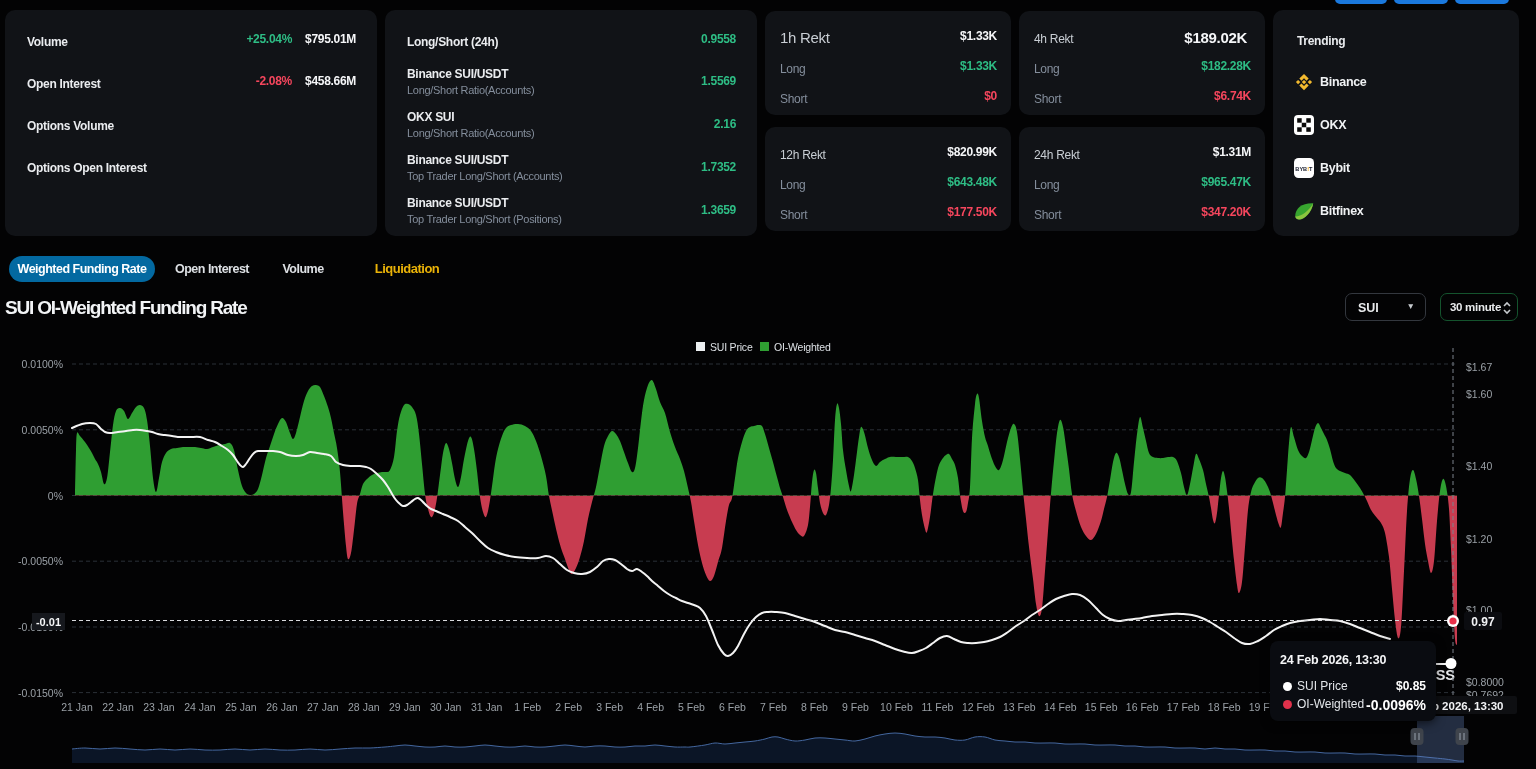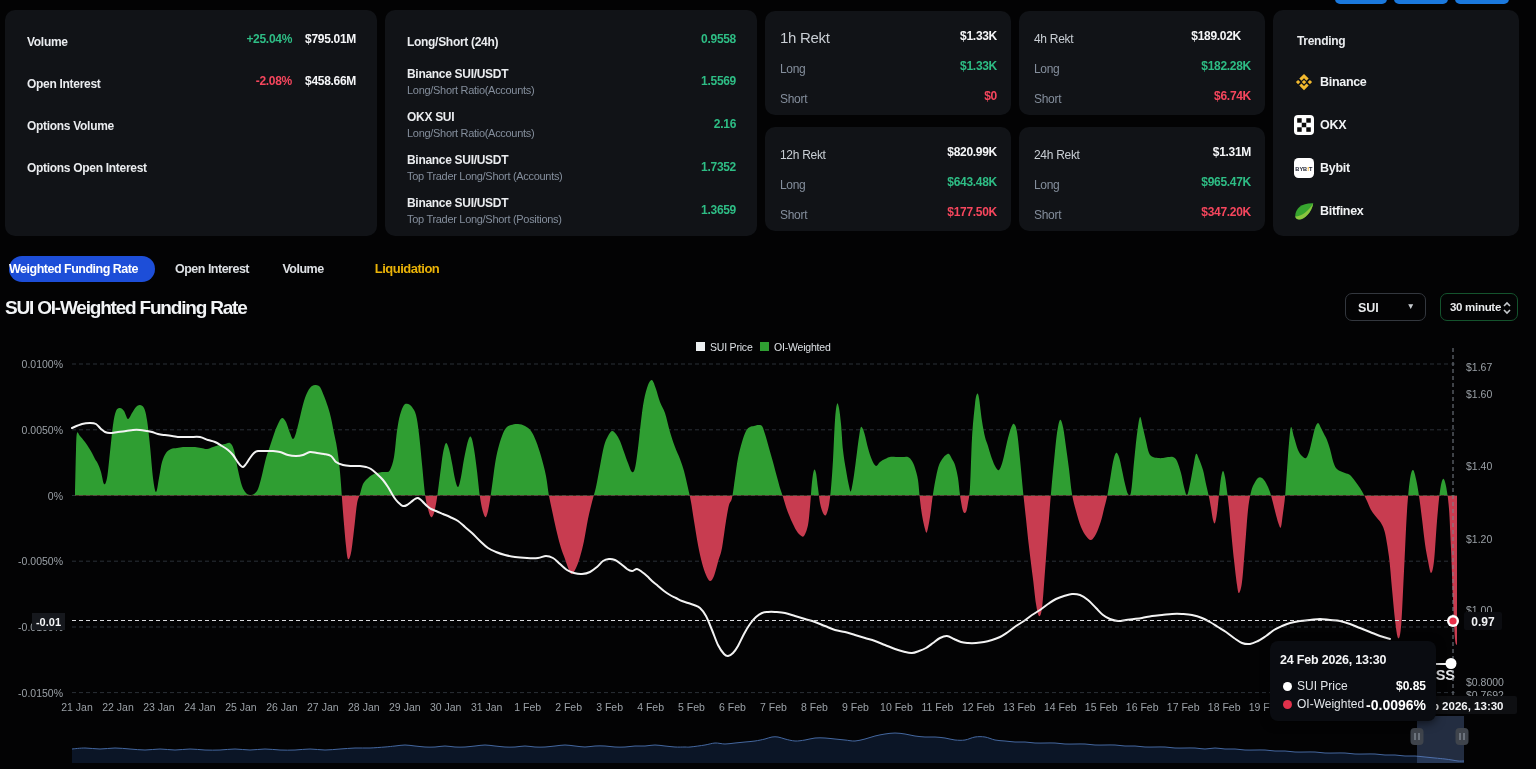--- a/index.html
+++ b/index.html
@@ -47,21 +47,21 @@
       <div style="font-size:11px;color:#848e9c;line-height:16px;">Top Trader Long/Short (Positions)</div>
       <div style="position:absolute;right:0;top:8px;font-size:12px;font-weight:bold;color:#2ebd85;">1.3659</div>
     </div>
 </div>
 <div class="panel" style="left:765px;top:11px;width:246px;height:104px;">
 <div style="position:absolute;left:15px;top:18px;width:217px;height:16px;letter-spacing:-0.3px;"><span style="font-size:15px;color:#c9ced4;">1h Rekt</span><span style="position:absolute;right:0;font-size:12px;font-weight:bold;color:#f5f6f8;">$1.33K</span></div>
 <div style="position:absolute;left:15px;top:48px;width:217px;height:16px;letter-spacing:-0.3px;"><span style="font-size:12px;color:#848e9c;">Long</span><span style="position:absolute;right:0;font-size:12px;font-weight:bold;color:#2ebd85;">$1.33K</span></div>
 <div style="position:absolute;left:15px;top:78px;width:217px;height:16px;letter-spacing:-0.3px;"><span style="font-size:12px;color:#848e9c;">Short</span><span style="position:absolute;right:0;font-size:12px;font-weight:bold;color:#f6465d;">$0</span></div>
 </div>
 <div class="panel" style="left:1019px;top:11px;width:246px;height:104px;padding-left:28px;">
-<div style="position:absolute;left:15px;top:18px;width:217px;height:16px;letter-spacing:-0.3px;"><span style="font-size:12px;color:#c9ced4;">4h Rekt</span><span style="position:absolute;right:10px;font-size:12px;font-weight:bold;color:#f5f6f8;">$189.02K</span></div>
+<div style="position:absolute;left:15px;top:18px;width:217px;height:16px;letter-spacing:-0.3px;"><span style="font-size:12px;color:#c9ced4;">4h Rekt</span><span style="position:absolute;right:4px;font-size:15px;font-weight:bold;color:#f5f6f8;">$189.02K</span></div>
 <div style="position:absolute;left:15px;top:48px;width:217px;height:16px;letter-spacing:-0.3px;"><span style="font-size:12px;color:#848e9c;">Long</span><span style="position:absolute;right:0;font-size:12px;font-weight:bold;color:#2ebd85;">$182.28K</span></div>
 <div style="position:absolute;left:15px;top:78px;width:217px;height:16px;letter-spacing:-0.3px;"><span style="font-size:12px;color:#848e9c;">Short</span><span style="position:absolute;right:0;font-size:12px;font-weight:bold;color:#f6465d;">$6.74K</span></div>
 </div>
 <div class="panel" style="left:765px;top:127px;width:246px;height:104px;">
 <div style="position:absolute;left:15px;top:18px;width:217px;height:16px;letter-spacing:-0.3px;"><span style="font-size:12px;color:#c9ced4;">12h Rekt</span><span style="position:absolute;right:0;font-size:12px;font-weight:bold;color:#f5f6f8;">$820.99K</span></div>
 <div style="position:absolute;left:15px;top:48px;width:217px;height:16px;letter-spacing:-0.3px;"><span style="font-size:12px;color:#848e9c;">Long</span><span style="position:absolute;right:0;font-size:12px;font-weight:bold;color:#2ebd85;">$643.48K</span></div>
 <div style="position:absolute;left:15px;top:78px;width:217px;height:16px;letter-spacing:-0.3px;"><span style="font-size:12px;color:#848e9c;">Short</span><span style="position:absolute;right:0;font-size:12px;font-weight:bold;color:#f6465d;">$177.50K</span></div>
 </div>
 <div class="panel" style="left:1019px;top:127px;width:246px;height:104px;">
 <div style="position:absolute;left:15px;top:18px;width:217px;height:16px;letter-spacing:-0.3px;"><span style="font-size:12px;color:#c9ced4;">24h Rekt</span><span style="position:absolute;right:0;font-size:12px;font-weight:bold;color:#f5f6f8;">$1.31M</span></div>
@@ -101,21 +101,21 @@
 <span style="position:absolute;left:26px;top:3px;font-size:12.5px;font-weight:bold;letter-spacing:-0.3px;color:#f0f2f4;">Bybit</span>
 </div>
 <div style="position:absolute;left:21px;top:191px;width:200px;height:20px;">
 <span style="position:absolute;left:0;top:0;"><svg width="20" height="20" viewBox="0 0 20 20">
           <path d="M1.2 15.4 C1.2 7.0 8 1.8 19.2 2.2 C17.6 11.6 10.6 18.4 5.1 18.4 C3.1 18.4 1.7 17.2 1.2 15.4 Z" fill="#37a52f"></path>
           <path d="M1.2 15.4 C6.3 15.8 14.4 10.8 19.2 2.2 C17.6 11.6 10.6 18.4 5.1 18.4 C3.1 18.4 1.7 17.2 1.2 15.4 Z" fill="#8bc53f"></path>
         </svg></span>
 <span style="position:absolute;left:26px;top:3px;font-size:12.5px;font-weight:bold;letter-spacing:-0.3px;color:#f0f2f4;">Bitfinex</span>
 </div>
 </div>
-<div style="position:absolute;left:9px;top:256px;width:146px;height:26px;border-radius:13px;background:#1d4ed8;color:#fff;font-size:12.5px;font-weight:bold;letter-spacing:-0.5px;text-align:left;line-height:26px;white-space:nowrap;">Weighted Funding Rate</div>
+<div style="position:absolute;left:9px;top:256px;width:146px;height:26px;border-radius:13px;background:#0369a1;color:#fff;font-size:12.5px;font-weight:bold;letter-spacing:-0.5px;text-align:center;line-height:26px;white-space:nowrap;">Weighted Funding Rate</div>
 <div style="position:absolute;left:212px;top:256px;height:26px;line-height:26px;transform:translateX(-50%);color:#dde0e4;font-size:12.5px;font-weight:bold;letter-spacing:-0.5px;white-space:nowrap;">Open Interest</div>
 <div style="position:absolute;left:303px;top:256px;height:26px;line-height:26px;transform:translateX(-50%);color:#dde0e4;font-size:12.5px;font-weight:bold;letter-spacing:-0.5px;white-space:nowrap;">Volume</div>
 <div style="position:absolute;left:407px;top:256px;height:26px;line-height:26px;transform:translateX(-50%);color:#eab308;font-size:13px;font-weight:bold;letter-spacing:-0.5px;white-space:nowrap;">Liquidation</div>
 <div style="position:absolute;left:5px;top:297px;font-size:19px;font-weight:bold;letter-spacing:-1.2px;color:#f2f4f6;">SUI OI-Weighted Funding Rate</div>
 <div style="position:absolute;left:1345px;top:293px;width:81px;height:28px;border:1px solid #33373e;border-radius:7px;">
     <span style="position:absolute;left:12px;top:7px;font-size:12.5px;font-weight:bold;color:#e8eaec;">SUI</span>
     <span style="position:absolute;right:10px;top:7px;color:#c6cace;font-size:8.5px;">▼</span>
   </div>
 <div style="position:absolute;left:1440px;top:293px;width:78px;height:28px;border:1px solid #14532d;border-radius:7px;">
     <span style="position:absolute;left:9px;top:7px;font-size:11.5px;font-weight:bold;letter-spacing:-0.3px;color:#e8eaec;">30 minute</span>

